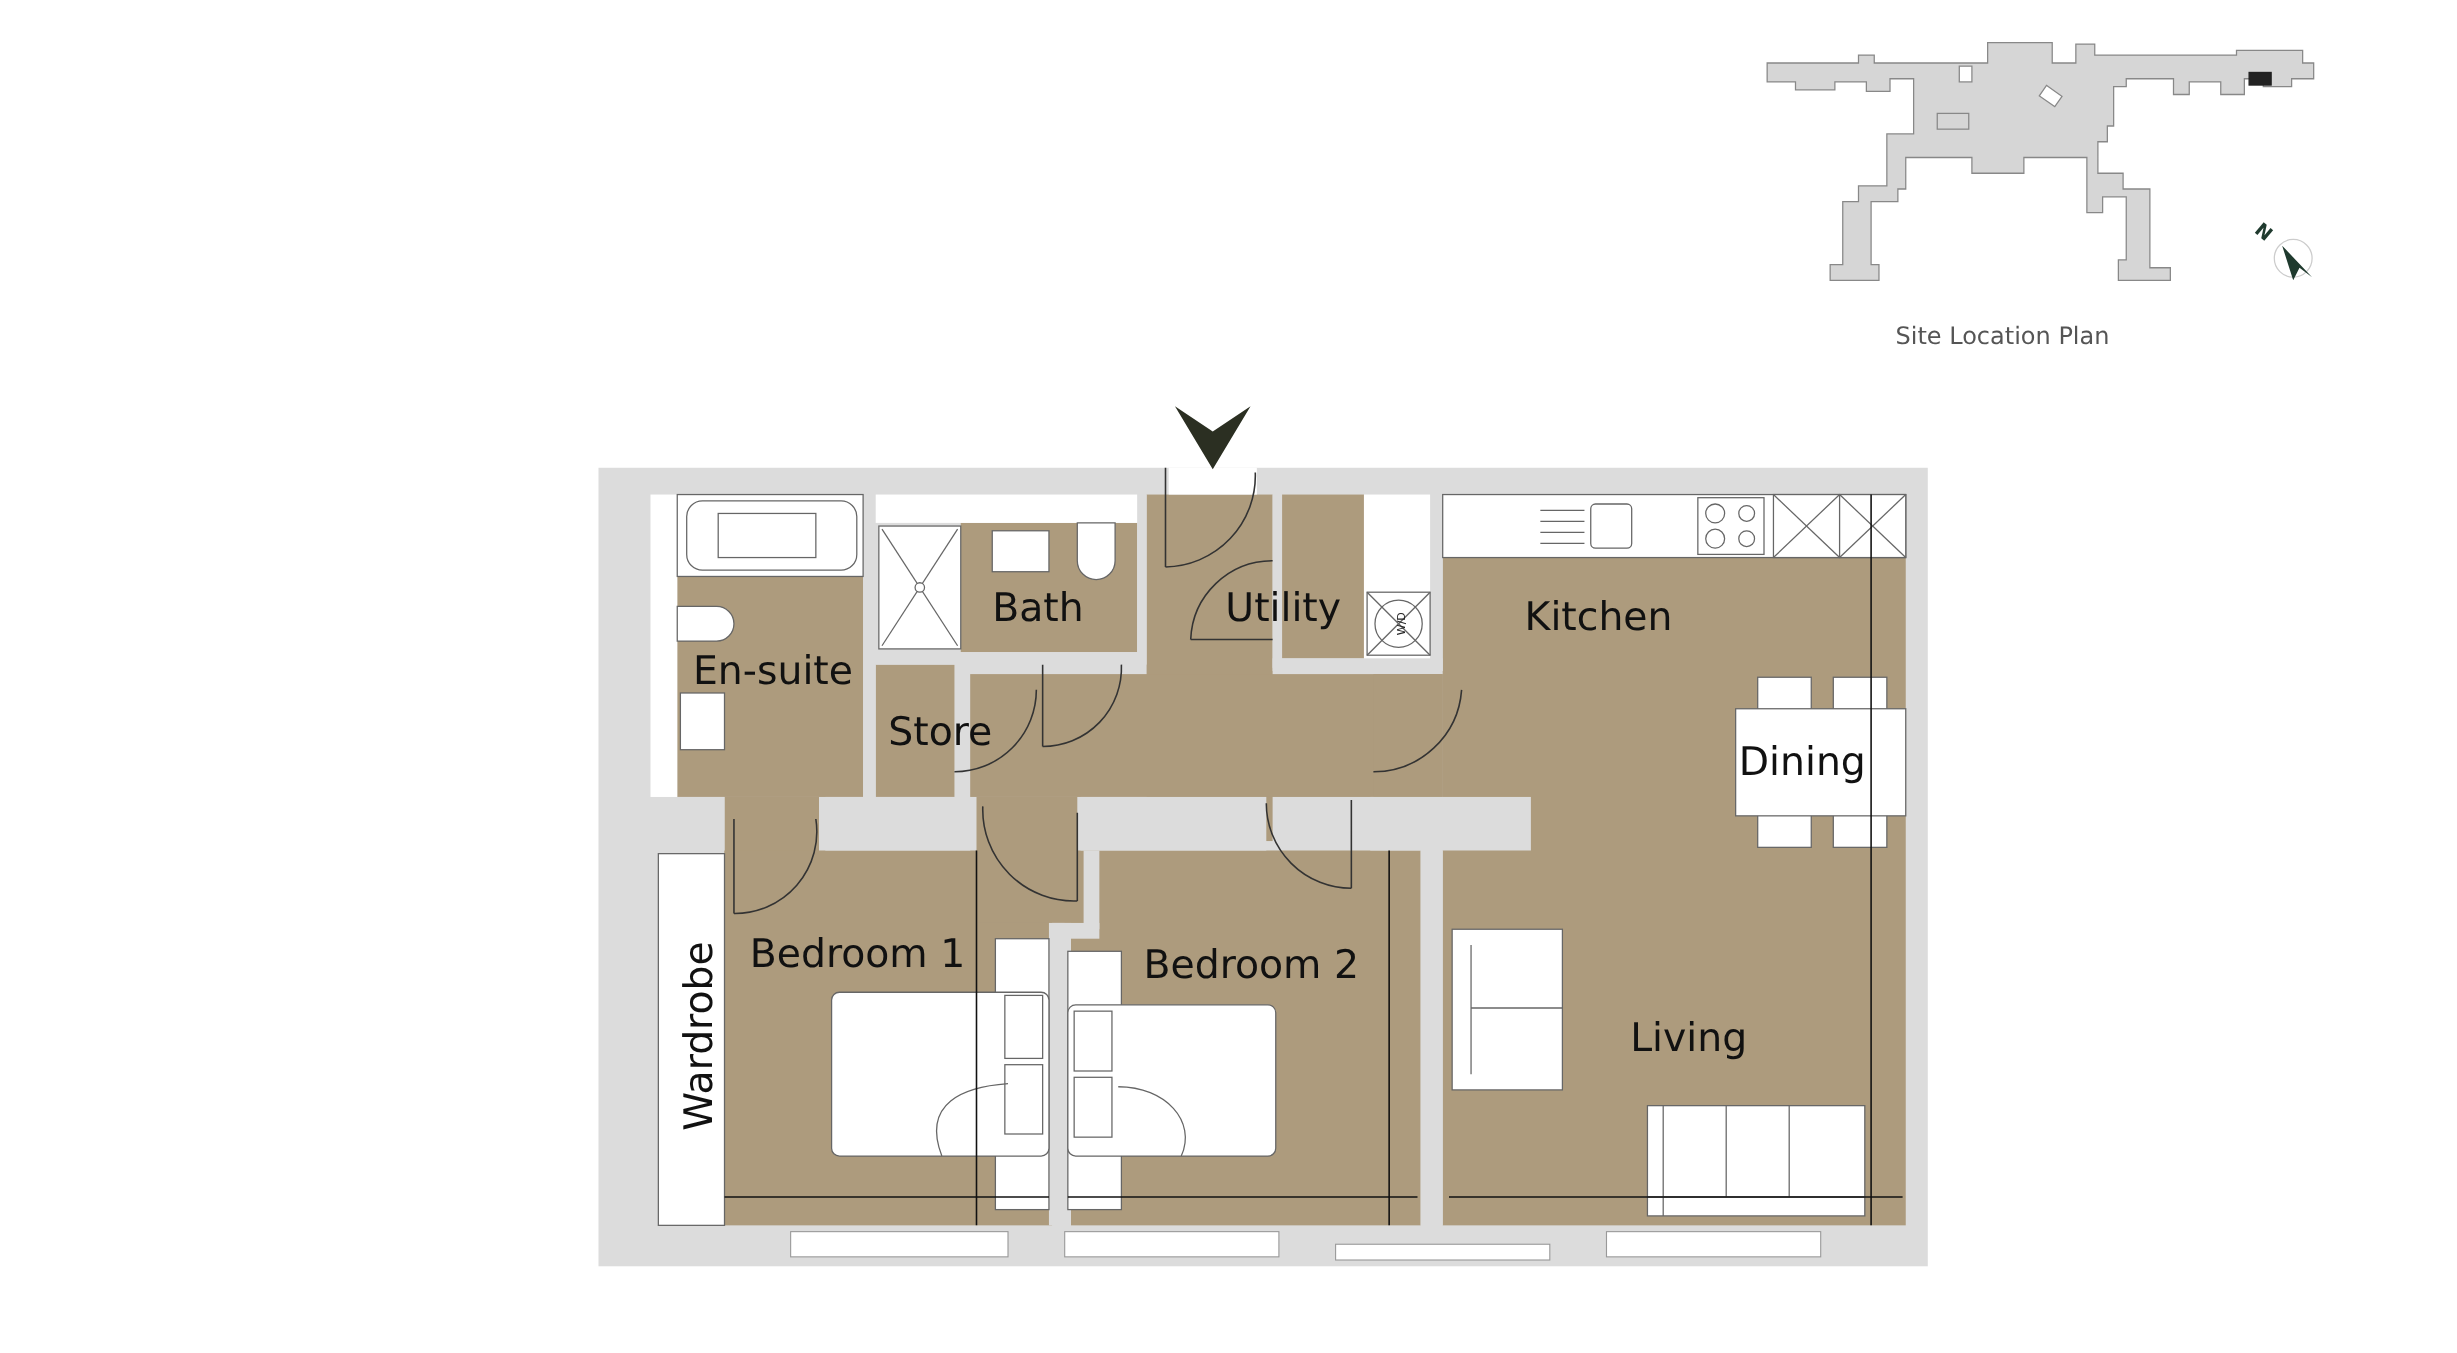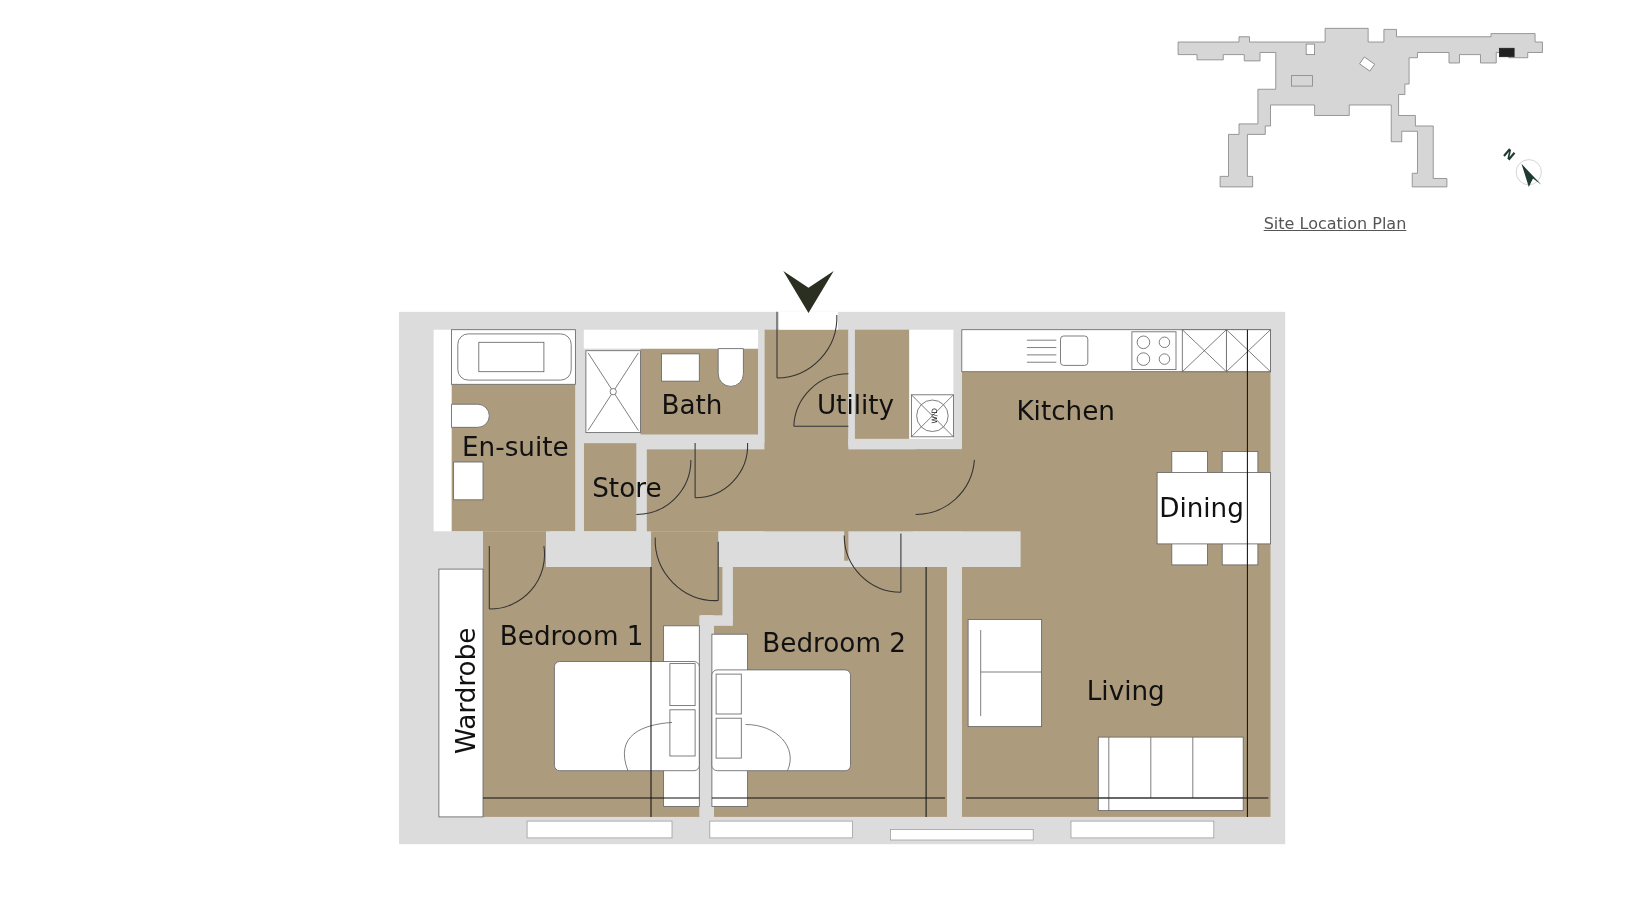--- a/index.html
+++ b/index.html
@@ -166,13 +166,13 @@
   <text class="room-label" x="968" y="400">Kitchen</text>
   <text class="room-label" x="564" y="473">Store</text>
   <text class="room-label" x="1104" y="492">Dining</text>
   <text class="room-label" x="476" y="614">Bedroom 1</text>
   <text class="room-label" x="726" y="621">Bedroom 2</text>
   <text class="room-label" x="1035" y="667">Living</text>
   <text class="room-label" x="452" y="718" transform="rotate(-90 452 718)">Wardrobe</text>
  </g>
 </svg>
 
-<div class="site-caption" style="left:1260px;top:214px;text-decoration:underline;">Site Location Plan</div>
+<div class="site-caption" style="left:1260px;top:214px;">Site Location Plan</div>
 
 </body></html>

